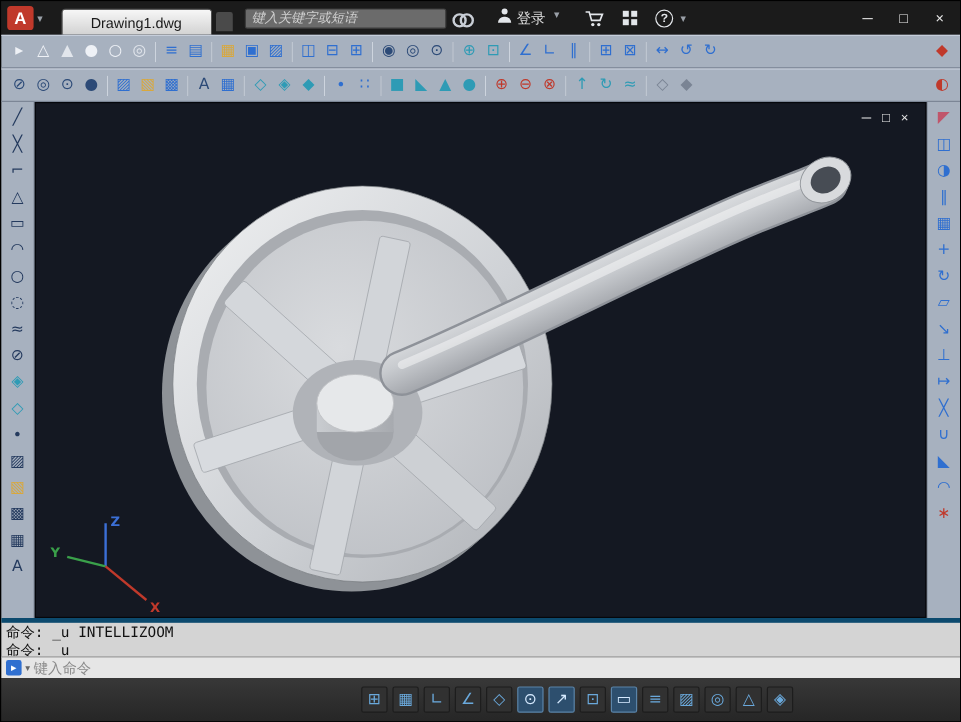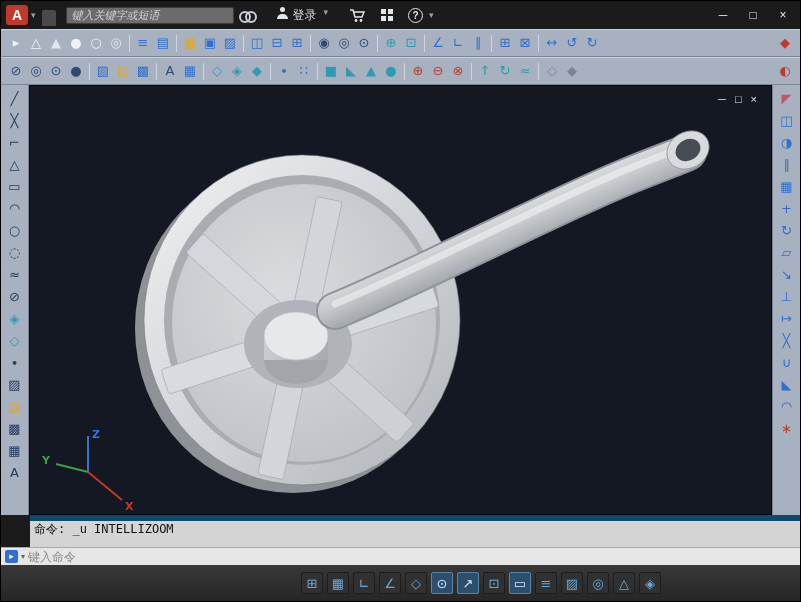--- a/index.html
+++ b/index.html
@@ -39,21 +39,21 @@
   .main { flex:1 1 auto; display:flex; min-height:0; }
   .side-toolbar { width:28px; background:#a7b1bf; display:flex; flex-direction:column; align-items:center; padding-top:3px; overflow:hidden; flex:0 0 auto; }
   .side-left { border-right:1px solid #7c8696; }
   .side-right { border-left:1px solid #7c8696; }
   .side-toolbar .tb-icon { height:22px; line-height:22px; margin:0; }
   .viewport { flex:1 1 auto; position:relative; background:#141822; border:1px solid #05070c; overflow:hidden; }
   .vp-controls { position:absolute; top:8px; right:14px; display:flex; gap:9px; z-index:5; }
   .vp-controls span { color:#e8e8e8; font-size:11px; line-height:11px; }
 
   
-  .cmd-history { height:32px; background:#d4d4d4; font-family:"DejaVu Sans Mono",monospace; font-size:12px; color:#111; padding:1px 4px; flex:0 0 auto; border-top:6px solid #0c4a6e;margin-left:29px; }
+  .cmd-history { height:32px; background:#d4d4d4; font-family:"DejaVu Sans Mono",monospace; font-size:12px; color:#111; padding:1px 4px; flex:0 0 auto; border-top:4px solid #0c4a6e; }
   .cmd-history div { height:15px; line-height:15px; white-space:pre; }
   .cmd-input-row { height:18px; background:#e6e6e6; border-top:1px solid #a8a8a8; display:flex; align-items:center; padding:0 4px; gap:3px; flex:0 0 auto; }
   .cmd-glyph { width:13px; height:13px; background:#2f6fd0; color:#fff; font-size:9px; text-align:center; line-height:13px; border-radius:2px; }
   .cmd-caret { color:#666; font-size:8px; }
   .cmd-input { flex:1; border:none; background:transparent; outline:none; font-family:"DejaVu Sans Mono",monospace; font-size:12px; color:#14532d; }
   .cmd-input::placeholder { color:#8a8a8a; }
 
   
   .statusbar { height:36px; background:linear-gradient(#383838,#262626); position:relative; flex:0 0 auto; }
   .status-icons { position:absolute; left:300px; top:7px; display:flex; gap:4px; }
@@ -64,20 +64,21 @@
   svg text { font-family:"DejaVu Sans",sans-serif; }
 </style>
 </head>
 <body>
 
 <div class="app">
 
   <div class="titlebar">
     <div class="logo">A</div>
     <span class="caret">▾</span>
+    <div class="file-tab">Drawing1.dwg</div>
     <div class="tab-stub"></div>
     <div class="search-wrap">
       <input class="search-input" placeholder="键入关键字或短语" style="">
       <span class="binocular"></span>
     </div>
     <div class="signin">
       <span class="person"></span>
       <span>登录</span>
       <span class="caret">▾</span>
     </div>
@@ -300,20 +301,21 @@
         <span class="tb-icon" style="color: rgb(47, 111, 208);">╳</span>
         <span class="tb-icon" style="color: rgb(47, 111, 208);">∪</span>
         <span class="tb-icon" style="color: rgb(47, 111, 208);">◣</span>
         <span class="tb-icon" style="color: rgb(47, 111, 208);">◠</span>
         <span class="tb-icon" style="color: rgb(192, 57, 43);">∗</span>
       </div>
   </div>
 
   <div class="cmd-history">
     <div>命令: _u INTELLIZOOM</div>
+    <div>命令: _u</div>
   </div>
   <div class="cmd-input-row">
     <span class="cmd-glyph">▸</span>
     <span class="cmd-caret">▾</span>
     <input class="cmd-input" placeholder="键入命令" style="">
   </div>
 
   <div class="statusbar">
     <div class="status-icons">
         <span class="st-icon">⊞</span>

